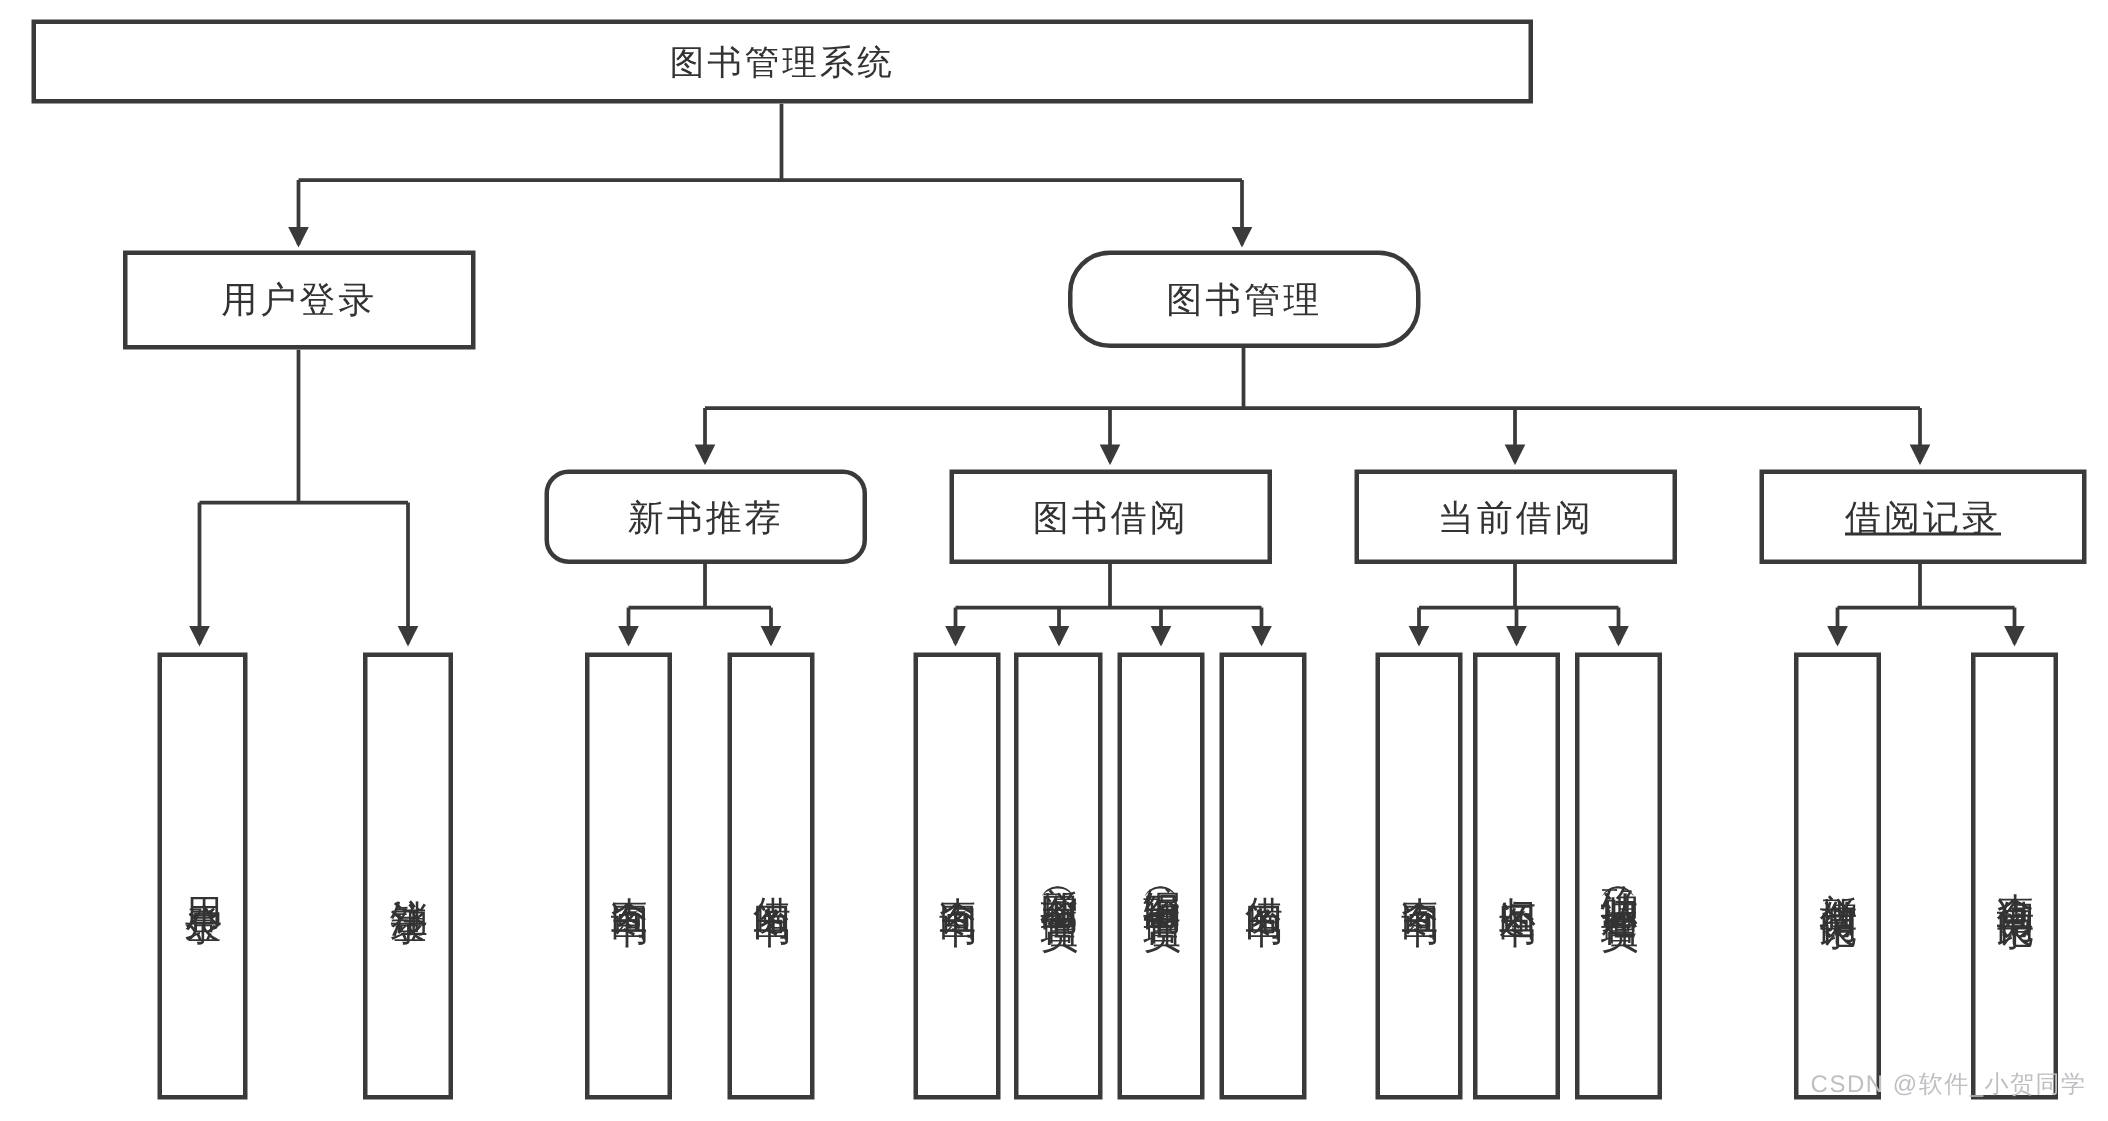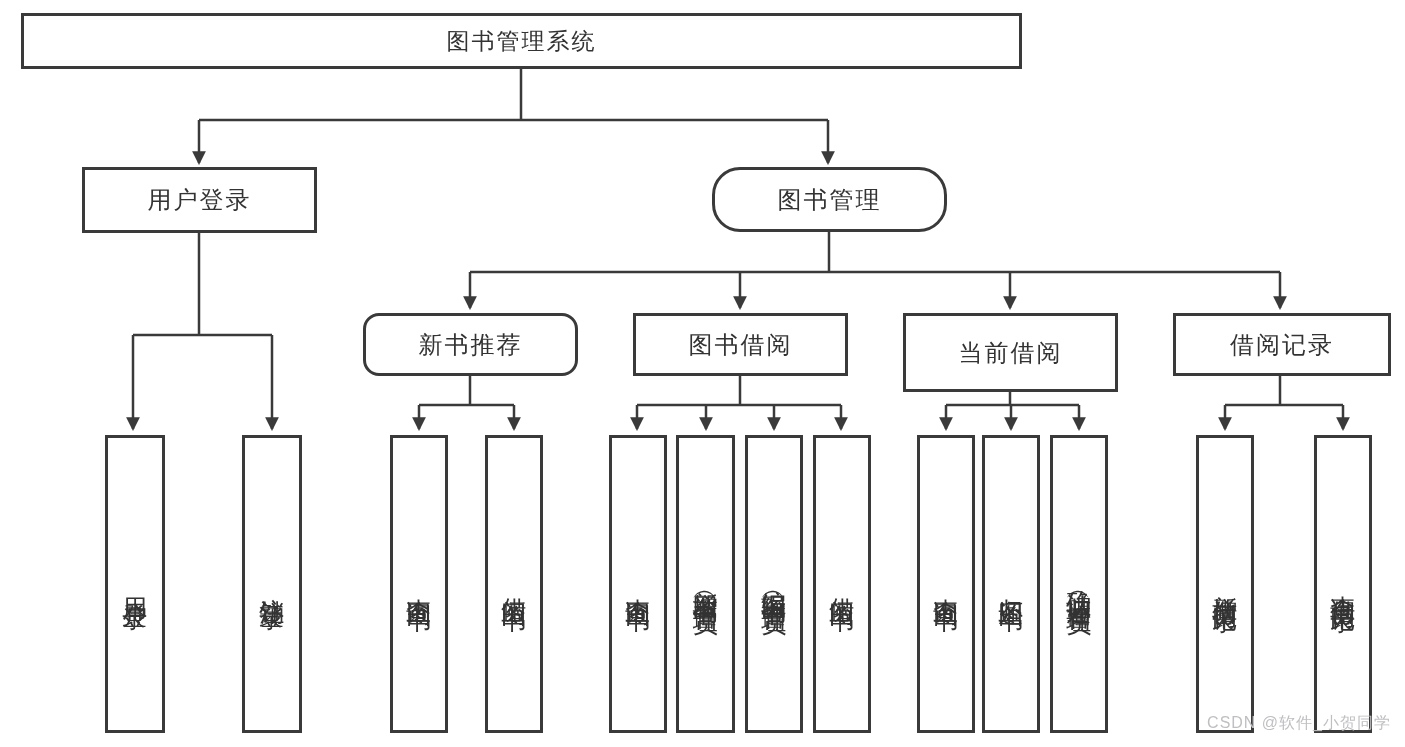--- a/index.html
+++ b/index.html
@@ -101,24 +101,24 @@
   <div class="box h-box" style="left:712px; top:167px; width:235px; height:65px;border-radius:28px;">
     <span>图书管理</span>
   </div>
 
   <div class="box h-box" style="left:363px; top:313px; width:215px; height:63px;border-radius:16px;">
     <span>新书推荐</span>
   </div>
   <div class="box h-box" style="left:633px; top:313px; width:215px; height:63px;">
     <span>图书借阅</span>
   </div>
-  <div class="box h-box" style="left:903px; top:313px; width:215px; height:79px;">
+  <div class="box h-box" style="left:903px; top:313px; width:215px; height:63px;">
     <span>当前借阅</span>
   </div>
-  <div class="box h-box" style="left:1173px; top:313px; width:218px; height:63px;">
+  <div class="box h-box" style="left:1173px; top:313px; width:218px; height:63px;text-decoration:underline;">
     <span>借阅记录</span>
   </div>
 
   <div class="box v-box" style="left:105px; top:435px; width:60px; height:298px;">
     <span class="vtext">用户登录</span>
   </div>
   <div class="box v-box" style="left:242px; top:435px; width:60px; height:298px;">
     <span class="vtext">注销登录</span>
   </div>
 

